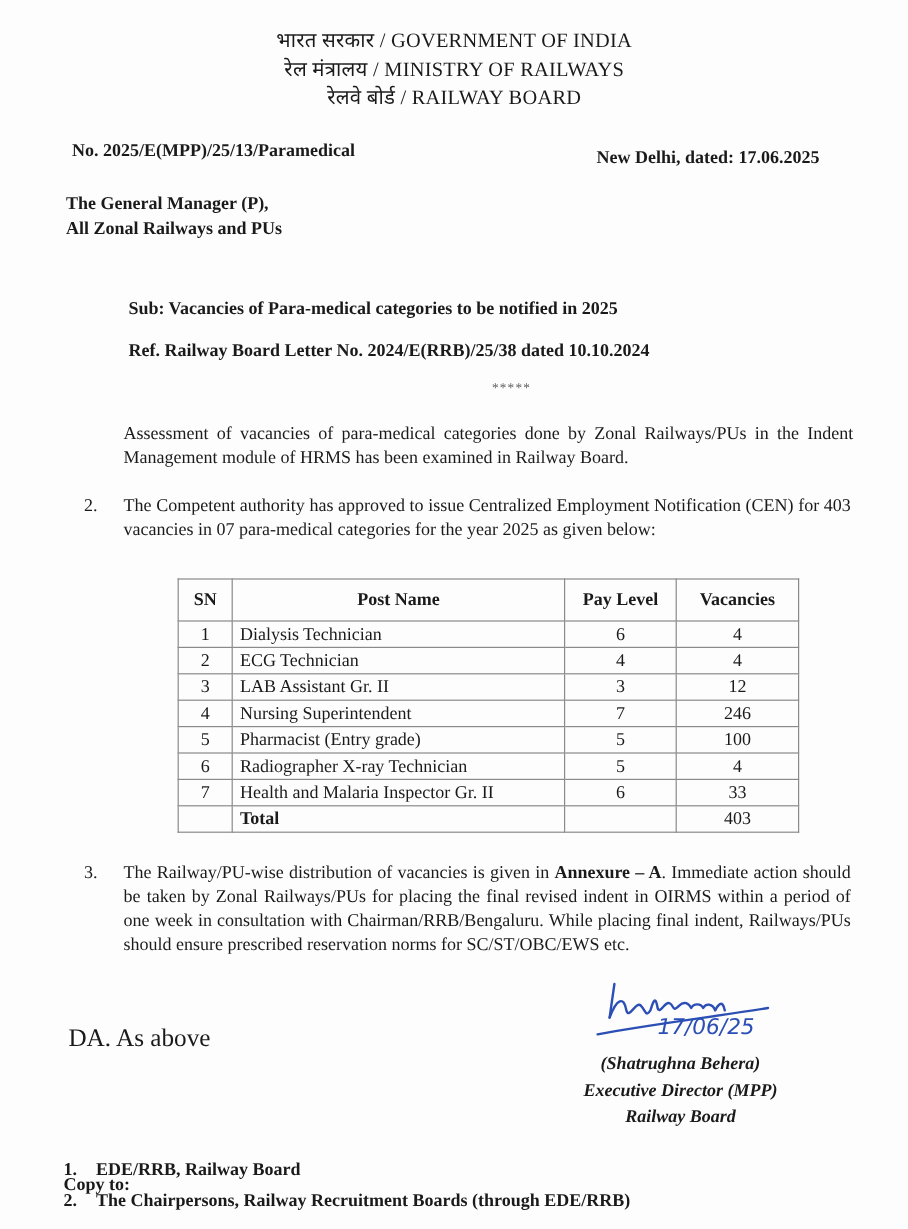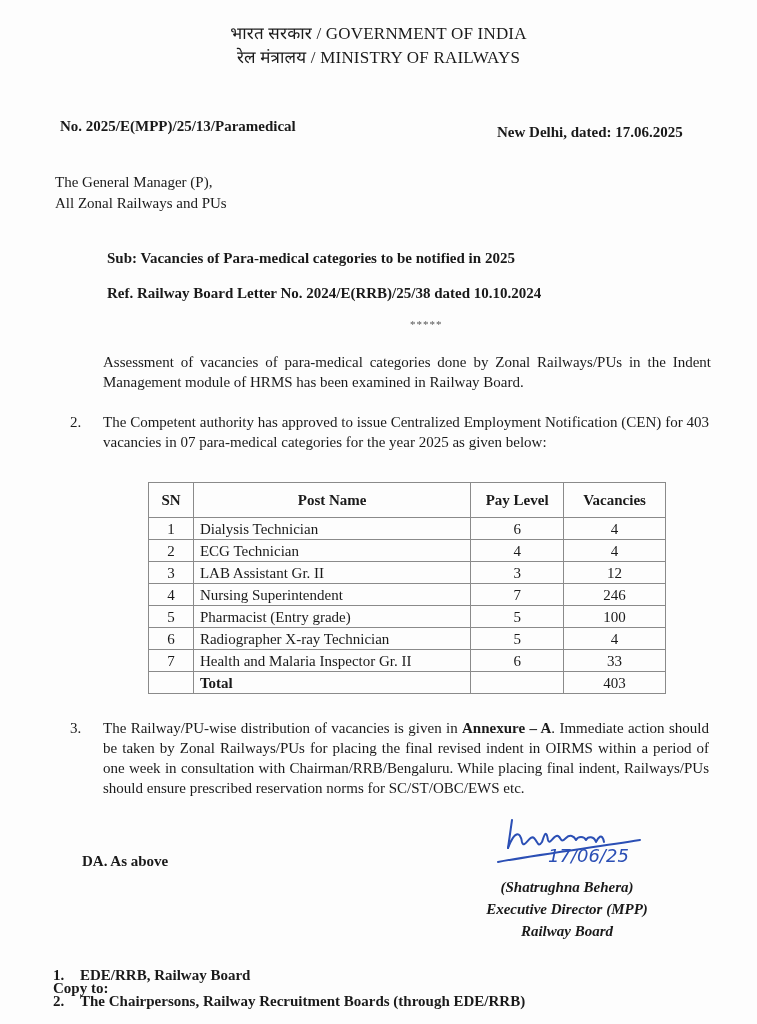--- a/index.html
+++ b/index.html
@@ -13,21 +13,21 @@
   .bold { font-weight: bold; }
 
   
   .header { left: 0; width: 757px; top: 22px; text-align: center; }
   .header .line { font-weight: normal; font-size: 17px; line-height: 24px; letter-spacing: 0.2px; }
   .header .line .en { font-variant: normal; }
 
   .refno { left: 60px; top: 118px; font-size: 15px; font-weight: bold; }
   .dated { left: 497px; top: 124px; font-size: 15px; font-weight: bold; }
 
-  .addressee { left: 55px; top: 172px; font-size: 15px; font-weight: normal; line-height: 21px; }
+  .addressee { left: 55px; top: 160px; font-size: 15px; font-weight: bold; line-height: 21px; }
 
   .subject { left: 107px; top: 250px; font-size: 15px; font-weight: bold; }
   .reference { left: 107px; top: 285px; font-size: 15px; font-weight: bold; }
   .stars { left: 410px; top: 318px; font-size: 11px; color: #555; letter-spacing: 1px; }
 
   .para { font-size: 15px; line-height: 20px; text-align: justify; }
   .p1 { left: 103px; top: 352px; width: 608px; }
   .p2 { left: 70px; top: 412px; width: 641px; }
   .p2 .num, .p3 .num { display: inline-block; width: 33px; }
   .p2 .txt, .p3 .txt { display: inline-block; vertical-align: top; width: 606px; }
@@ -42,38 +42,41 @@
     border: 1px solid #8a8a8a; padding: 0 6px; height: 21px; line-height: 20px;
   }
   table.vac th { height: 34px; font-weight: bold; }
   table.vac td.c, table.vac th.c { text-align: center; }
   table.vac td.sn { width: 30px; text-align: center; }
   table.vac col.c1 { width: 45px; }
   table.vac col.c2 { width: 278px; }
   table.vac col.c3 { width: 93px; }
   table.vac col.c4 { width: 102px; }
 
-  .da { left: 57px; top: 853px; font-size: 15px; font-weight: bold; margin-left: 25px; }
+  .da { left: 57px; top: 853px; font-size: 21px; font-weight: normal; }
 
   .signature { left: 490px; top: 812px; width: 190px; height: 60px; }
   .signer { left: 452px; top: 876px; width: 230px; text-align: center; font-size: 15px; font-weight: bold; line-height: 22px; font-style: italic; }
 
   .copyto { left: 53px; top: 980px; font-size: 15px; font-weight: bold; }
   .copylist { left: 53px; top: 962px; font-size: 15px; font-weight: bold; line-height: 26px; }
   .copylist .n { display: inline-block; width: 27px; }
 </style>
 </head>
 <body>
 
 <div class="abs header">
   <div class="line">
     <span>भारत सरकार</span><span> / </span><span class="en">GOVERNMENT OF INDIA</span>
   </div>
   <div class="line">
     <span>रेल मंत्रालय</span><span> / </span><span class="en">MINISTRY OF RAILWAYS</span>
+  </div>
+  <div class="line">
+    <span>रेलवे बोर्ड</span><span> / </span><span class="en">RAILWAY BOARD</span>
   </div>
 </div>
 
 <div class="abs refno">No. 2025/E(MPP)/25/13/Paramedical</div>
 <div class="abs dated">New Delhi, dated: 17.06.2025</div>
 
 <div class="abs addressee">
   <div>The General Manager (P),</div>
   <div>All Zonal Railways and PUs</div>
 </div>

